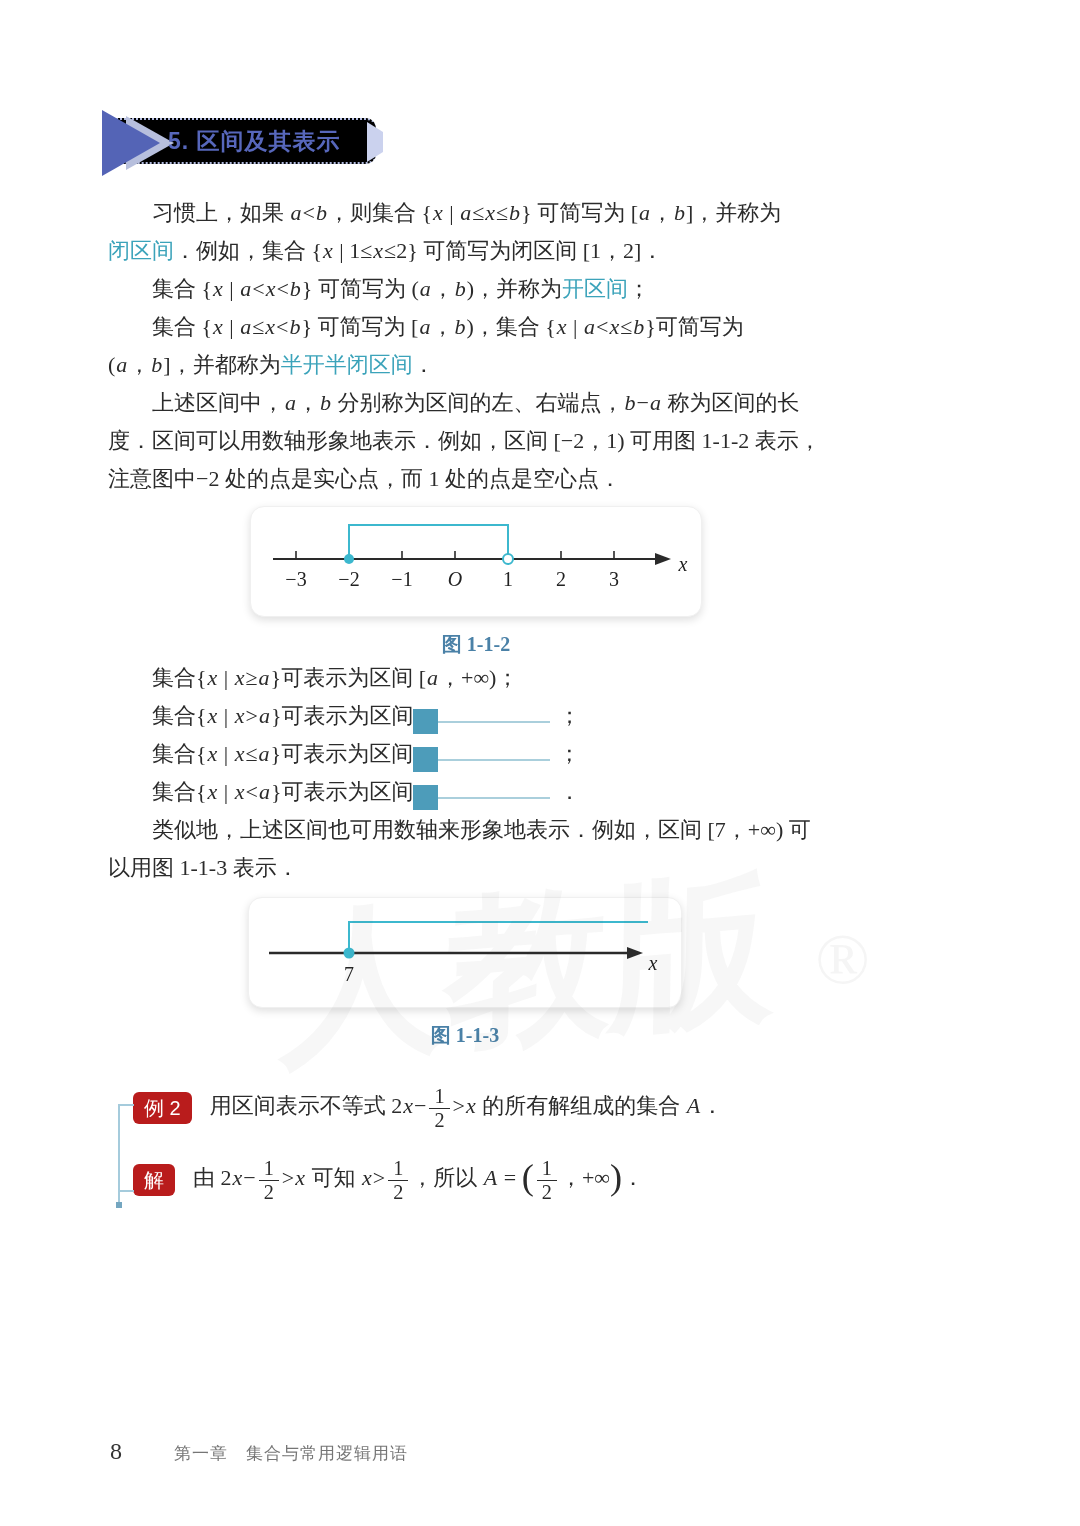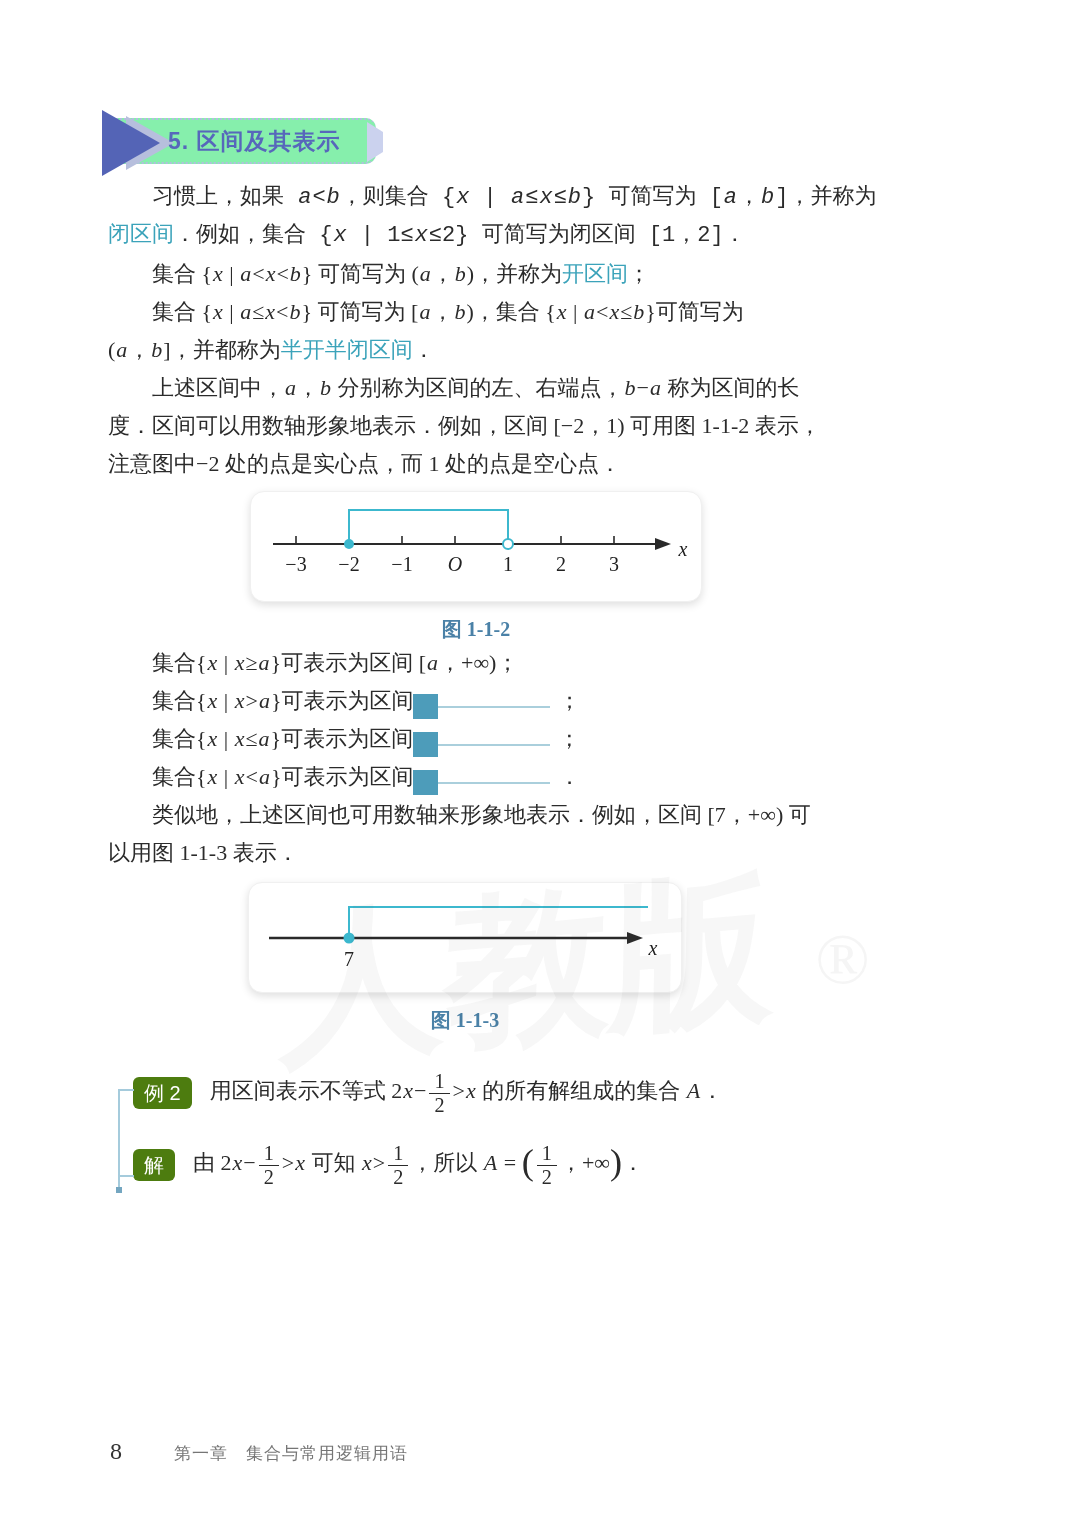--- a/index.html
+++ b/index.html
@@ -6,36 +6,36 @@
   html,body { background:#fff; }
   body {
     width:1080px; height:1526px; position:relative; overflow:hidden;
     font-family:"Liberation Serif","DejaVu Serif",serif;
     font-size:22px; line-height:38px; color:#2b2b2b;
   }
   .content { position:absolute; left:108px; top:0; width:772px; }
 
   
   .banner { position:relative; margin-top:118px; margin-left:-4px; width:272px; height:46px;
-    background:#86efac; border-top:2px dotted #b3bce0; border-bottom:2px dotted #b3bce0;
+    background:#000000; border-top:2px dotted #b3bce0; border-bottom:2px dotted #b3bce0;
     border-radius:4px 10px 10px 4px; }
   .banner::after { content:""; position:absolute; right:-7px; top:2px; width:16px; height:40px;
     background:#cbd2ee; clip-path:polygon(0 0,100% 25%,100% 75%,0 100%); }
   .banner-title { position:absolute; left:64px; top:0; width:200px; height:42px; line-height:42px;
     font-family:"Liberation Sans","DejaVu Sans",sans-serif; font-weight:bold;
     font-size:23px; color:#5767bb; letter-spacing:1px; white-space:nowrap; }
   .arrow-light { position:absolute; left:22px; top:-4px; width:48px; height:54px;
     background:#b7bfdd; clip-path:polygon(0 0,100% 50%,0 100%); }
   .arrow-dark { position:absolute; left:-2px; top:-10px; width:58px; height:66px;
     background:#5464b6; clip-path:polygon(0 0,100% 50%,0 100%); }
 
   
   .para { width:772px; }
   .indent { text-indent:2em; }
-  .p-first { margin-top:15px;font-family:Liberation Mono, monospace; }
+  .p-first { margin-top:30px; }
   .v { font-style:italic; padding:0 1px; }
   .teal { color:#3ba3ba; }
   .bold { font-weight:bold; }
   .bigp { font-size:165%; font-weight:400; vertical-align:-4px; line-height:1; }
 
   
   .fig-wrap1 { margin:8px 0 0 142px; width:452px; }
   .fig-wrap2 { margin:10px 0 0 140px; width:434px; }
   .fig-card { background:#fff; border:1px solid #f0f0f0; border-radius:14px;
     box-shadow:0 3px 8px rgba(0,0,0,0.13); }
@@ -50,21 +50,21 @@
     border-bottom:2px solid #aacfdc; }
   .blank-tail { margin-left:8px; }
 
   
   .example { position:relative; margin-top:30px; padding-left:25px; }
   .conn-v { position:absolute; left:10px; top:24px; width:2px; height:98px; background:#a5cbdc; }
   .conn-h { position:absolute; left:10px; width:16px; height:2px; background:#a5cbdc; }
   .conn-h.h1 { top:24px; } .conn-h.h2 { top:110px; }
   .conn-dot { position:absolute; left:8px; top:122px; width:6px; height:6px; background:#74a6c0; }
   .ex-row { display:flex; align-items:center; min-height:56px; margin-bottom:16px; line-height:1.15; }
-  .badge-ex { flex:0 0 auto; background:#4d7c0f; color:#fff; border-radius:6px;
+  .badge-ex { flex:0 0 auto; background:#b91c1c; color:#fff; border-radius:6px;
     padding:3px 11px; font-size:20px; line-height:26px; margin-right:18px; white-space:nowrap;
     font-family:"Liberation Sans","DejaVu Sans",sans-serif; }
   .ex-text { line-height:1.2; }
   .frac { display:inline-flex; flex-direction:column; align-items:center;
     vertical-align:middle; margin:0 3px; line-height:1.1; font-size:0.92em; }
   .frac .fn { display:block; border-bottom:1.6px solid #2b2b2b; padding:0 5px; }
   .frac .fd { display:block; }
 
   
   .footer { position:absolute; left:110px; top:1432px; display:flex; align-items:baseline; }

